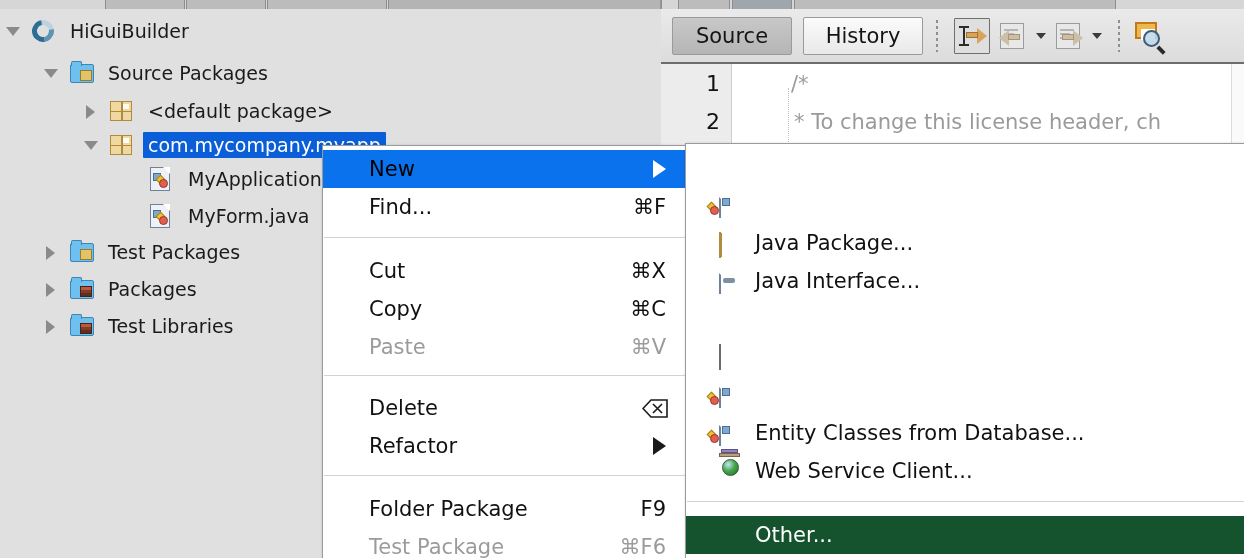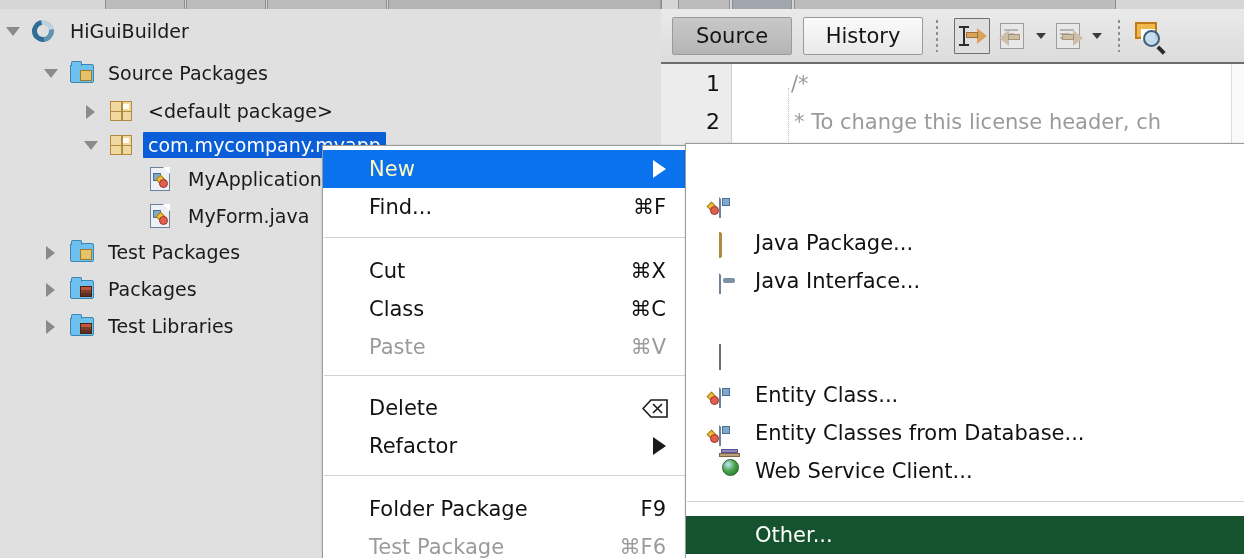--- a/index.html
+++ b/index.html
@@ -155,21 +155,21 @@
   }
   #ctx{left:322px;top:145px;width:364px;height:413px;}
   .mi{
     position:absolute;left:0;width:364px;height:38px;
     display:flex;align-items:center;
     font-size:21px;color:#111;
   }
   .mi .mlabel{margin-left:46px;}
   .mi .mkey{position:absolute;right:21px;font-size:21px;color:#111;}
   .mi.sel{background:#0a72ec;color:#fff;}
-  .mi.sel .mlabel,.mi.sel .mkey{color:#fef9c3;}
+  .mi.sel .mlabel,.mi.sel .mkey{color:#000000;}
   .mi.disabled .mlabel,.mi.disabled .mkey{color:#9b9b9b;}
   .mi .subarrow{position:absolute;right:21px;width:0;height:0;
     border-top:9px solid transparent;border-bottom:9px solid transparent;border-left:13px solid #fff;}
   .mi .subarrow.dark{border-left-color:#1a1a1a;}
   .msep{position:absolute;left:1px;width:362px;height:1px;background:#d2d2d2;}
   .delkey{position:absolute;right:19px;width:26px;height:19px;}
   .delkey svg{display:block;}
 
   
   #sub{left:685px;top:143px;width:559px;height:415px;}
@@ -406,21 +406,21 @@
     </div>
 
     <div class="msep" style="top:91px"></div>
 
     <div class="mi" style="top:106px">
       <span class="mlabel">Cut</span>
       <span class="mkey">⌘X</span>
     </div>
 
     <div class="mi" style="top:144px">
-      <span class="mlabel">Class</span>
+      <span class="mlabel">Copy</span>
       <span class="mkey">⌘C</span>
     </div>
 
     <div class="mi disabled" style="top:182px">
       <span class="mlabel">Paste</span>
       <span class="mkey">⌘V</span>
     </div>
 
     <div class="msep" style="top:229px"></div>
 
@@ -469,21 +469,20 @@
       <span class="slabel">Java Interface...</span>
     </div>
 
 
     <div class="si" style="top:194px">
       <span class="sico"><span class="ic-jframe"><i class="d"></i></span></span>
     </div>
 
     <div class="si" style="top:232px">
       <span class="sico"><span class="ic-java"><i class="blue"></i><i class="yel"></i><i class="red"></i></span></span>
-      <span class="slabel">Entity Class...</span>
     </div>
 
     <div class="si" style="top:270px">
       <span class="sico"><span class="ic-java"><i class="blue"></i><i class="yel"></i><i class="red"></i></span></span>
       <span class="slabel">Entity Classes from Database...</span>
     </div>
 
     <div class="si" style="top:308px">
       <span class="sico"><span class="ic-ws"><i class="globe"></i><i class="b2"></i><i class="b1"></i></span></span>
       <span class="slabel">Web Service Client...</span>

